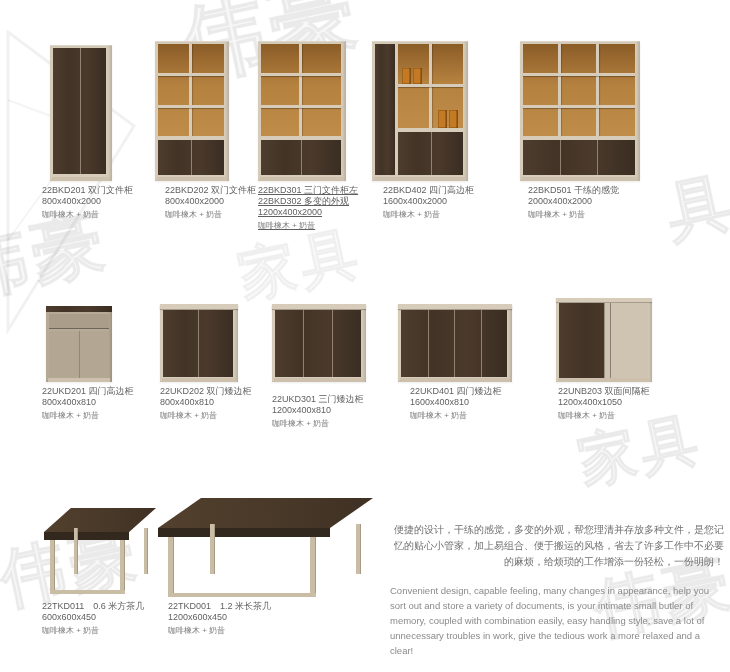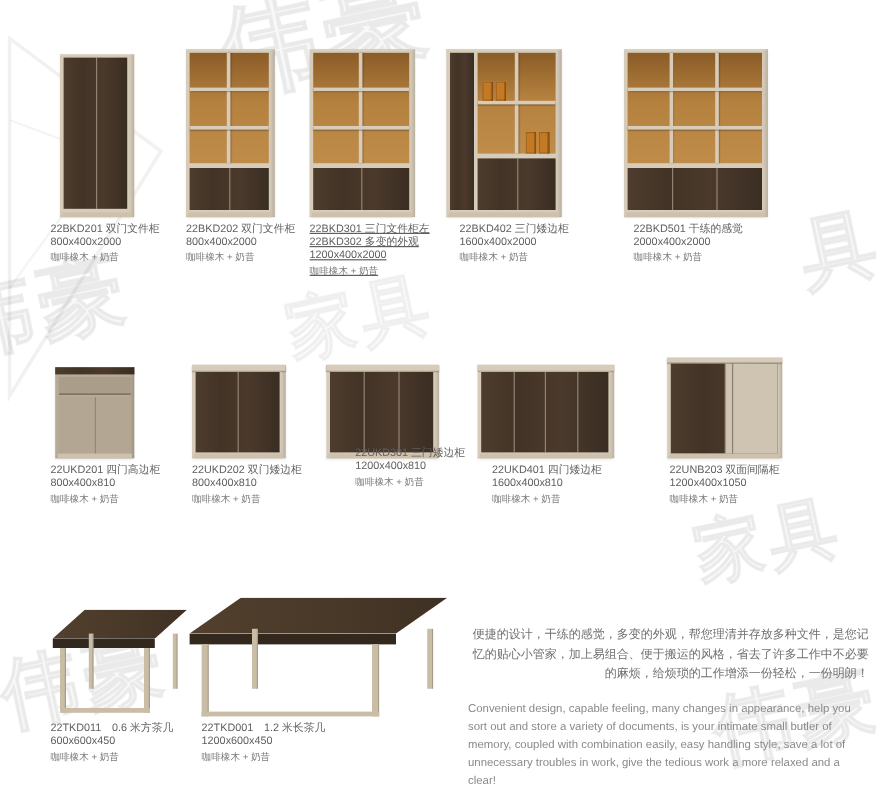--- a/index.html
+++ b/index.html
@@ -125,33 +125,33 @@
       </div>
       <div class="base"></div>
     </div>
   </div>
 
   <div class="lab" style="left:42px;top:185px;">
     <div class="l1">22BKD201 双门文件柜</div>
     <div class="l2">800x400x2000</div>
     <div class="l3">咖啡橡木 + 奶昔</div>
   </div>
-  <div class="lab" style="left:155px;top:185px;">
+  <div class="lab" style="left:165px;top:185px;">
     <div class="l1">22BKD202 双门文件柜</div>
     <div class="l2">800x400x2000</div>
     <div class="l3">咖啡橡木 + 奶昔</div>
   </div>
   <div class="lab" style="left:258px;top:185px;text-decoration:underline;">
     <div class="l1">22BKD301 三门文件柜左</div>
     <div class="l1">22BKD302 多变的外观</div>
     <div class="l2">1200x400x2000</div>
     <div class="l3">咖啡橡木 + 奶昔</div>
   </div>
   <div class="lab" style="left:383px;top:185px;">
-    <div class="l1">22BKD402 三门矮边柜</div>
+    <div class="l1">22BKD402 四门高边柜</div>
     <div class="l2">1600x400x2000</div>
     <div class="l3">咖啡橡木 + 奶昔</div>
   </div>
   <div class="lab" style="left:528px;top:185px;">
     <div class="l1">22BKD501 干练的感觉</div>
     <div class="l2">2000x400x2000</div>
     <div class="l3">咖啡橡木 + 奶昔</div>
   </div>
 
   <div class="zone" style="top:296px;height:86px;">
@@ -205,21 +205,21 @@
   <div class="lab" style="left:42px;top:386px;">
     <div class="l1">22UKD201 四门高边柜</div>
     <div class="l2">800x400x810</div>
     <div class="l3">咖啡橡木 + 奶昔</div>
   </div>
   <div class="lab" style="left:160px;top:386px;">
     <div class="l1">22UKD202 双门矮边柜</div>
     <div class="l2">800x400x810</div>
     <div class="l3">咖啡橡木 + 奶昔</div>
   </div>
-  <div class="lab" style="left:272px;top:372px;margin-left:24px;">
+  <div class="lab" style="left:272px;top:394px;">
     <div class="l1">22UKD301 三门矮边柜</div>
     <div class="l2">1200x400x810</div>
     <div class="l3">咖啡橡木 + 奶昔</div>
   </div>
   <div class="lab" style="left:410px;top:386px;">
     <div class="l1">22UKD401 四门矮边柜</div>
     <div class="l2">1600x400x810</div>
     <div class="l3">咖啡橡木 + 奶昔</div>
   </div>
   <div class="lab" style="left:558px;top:386px;">

